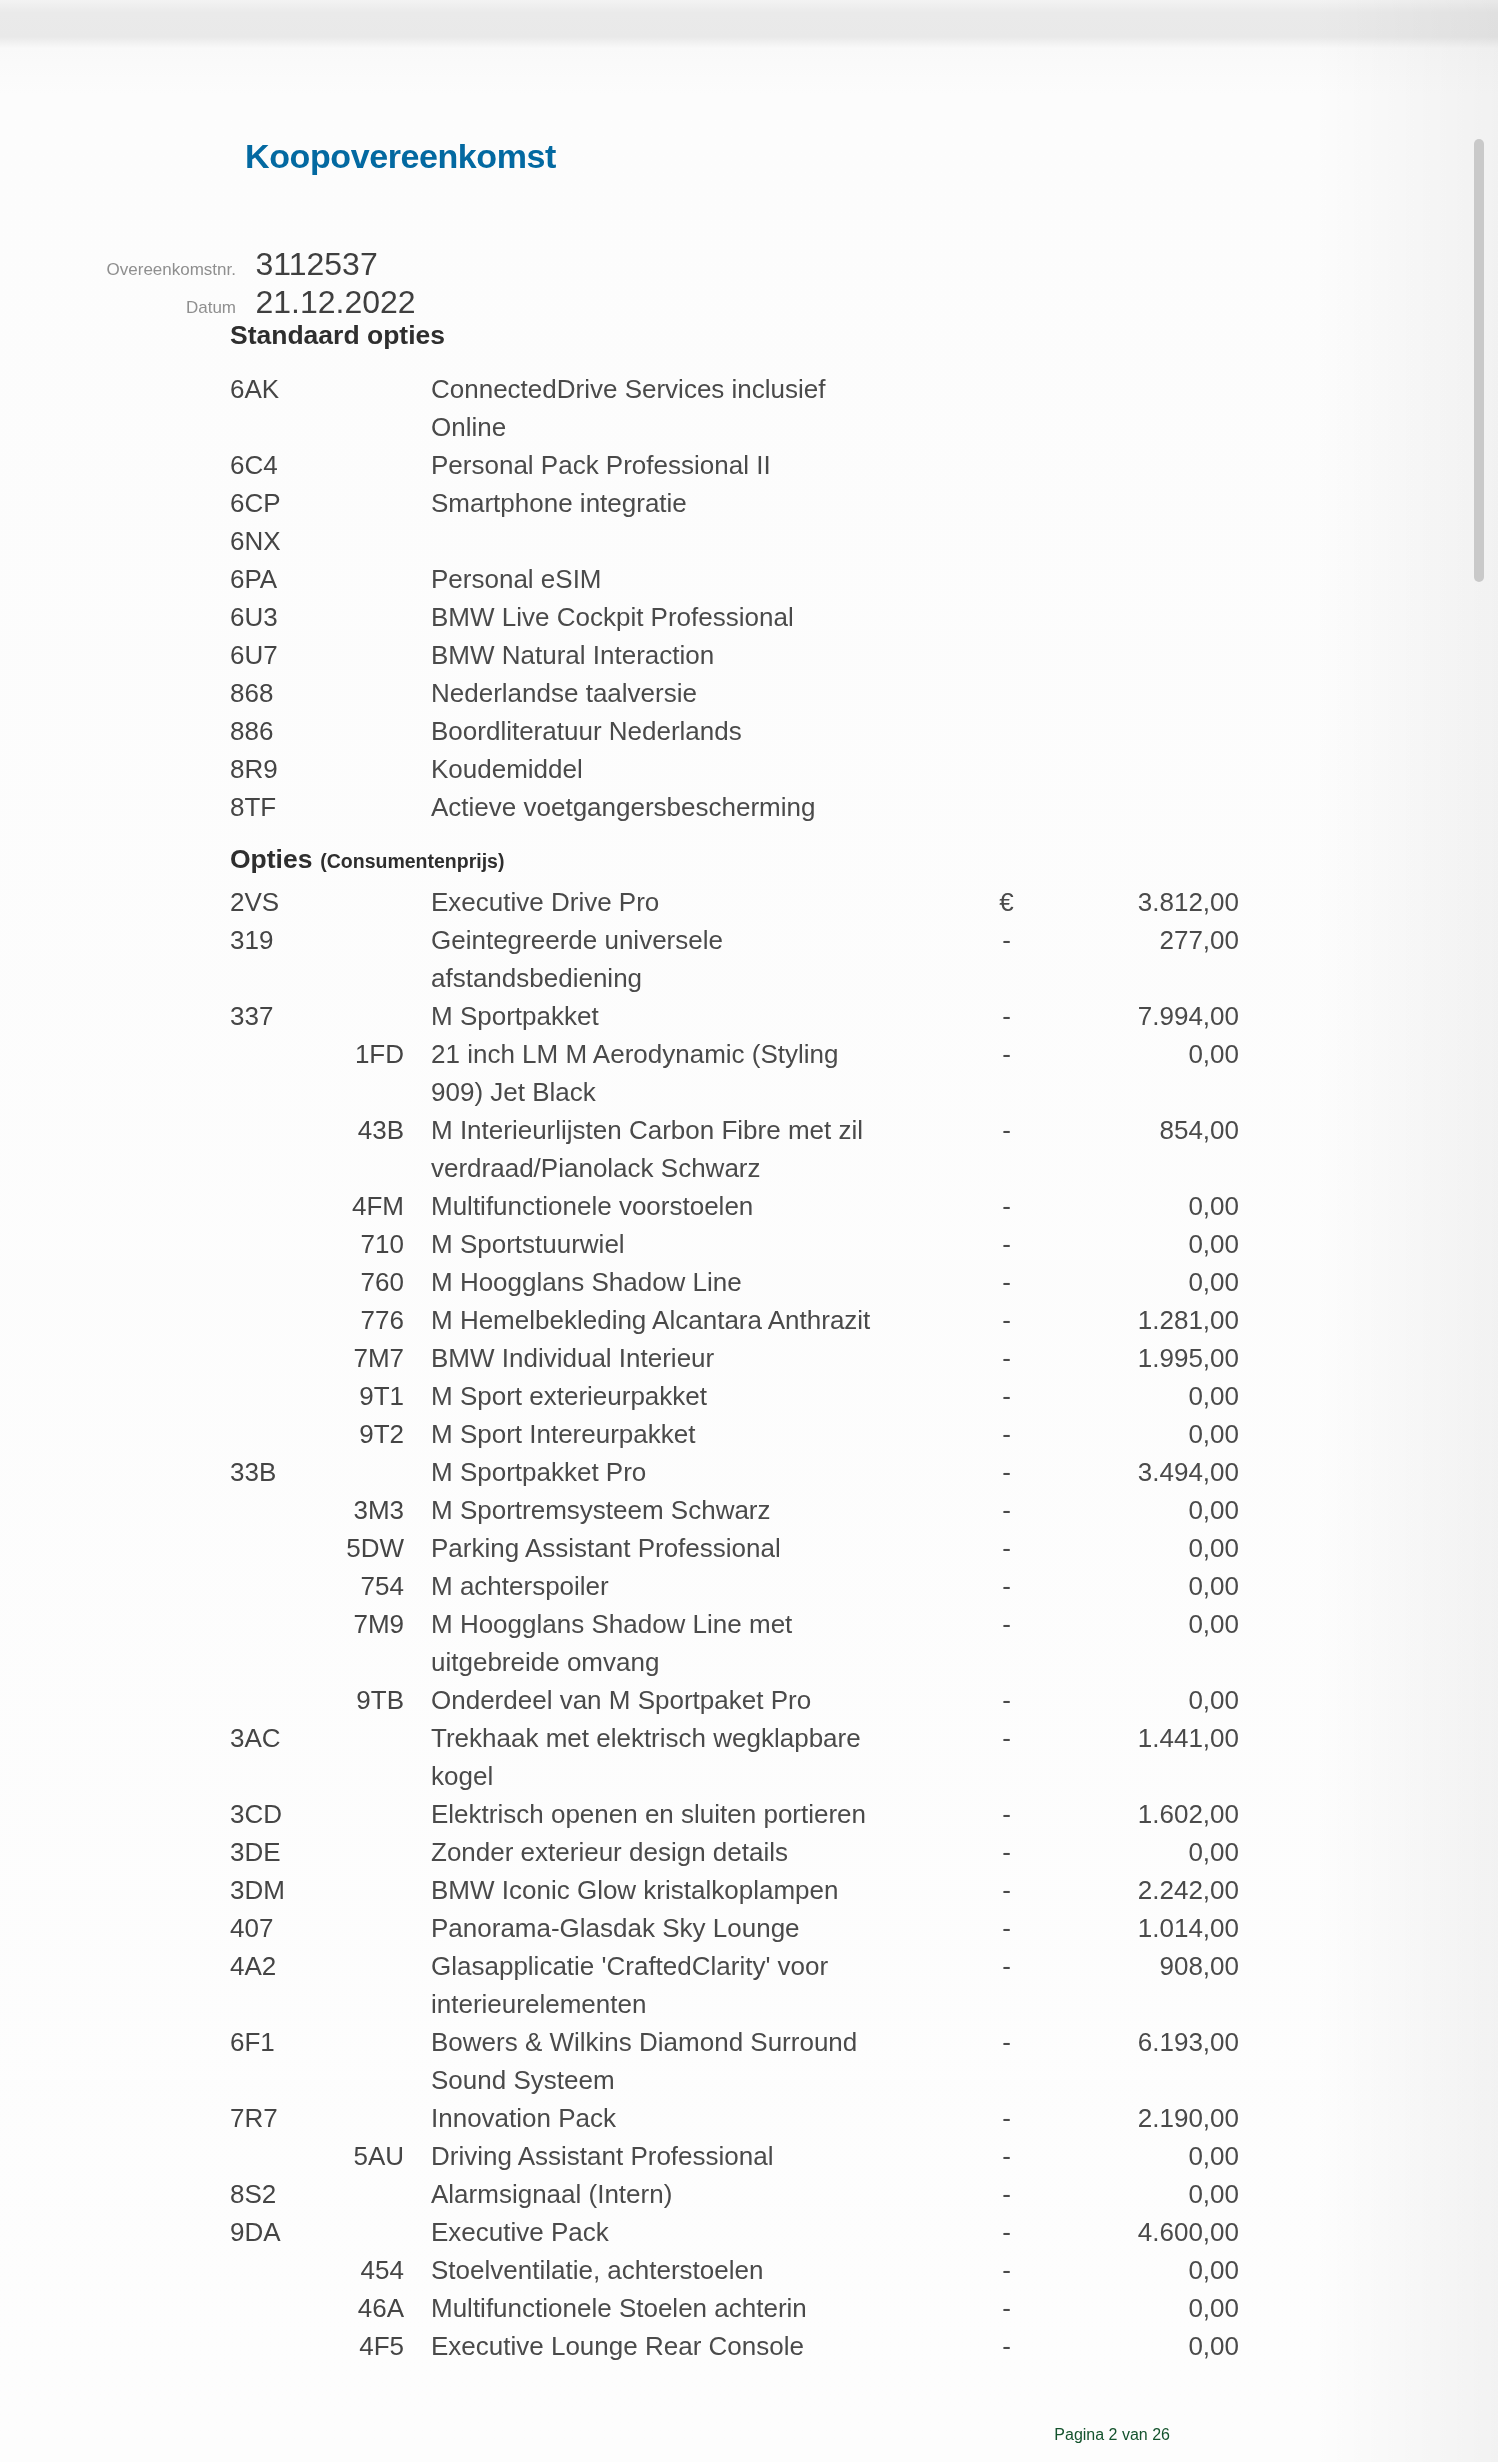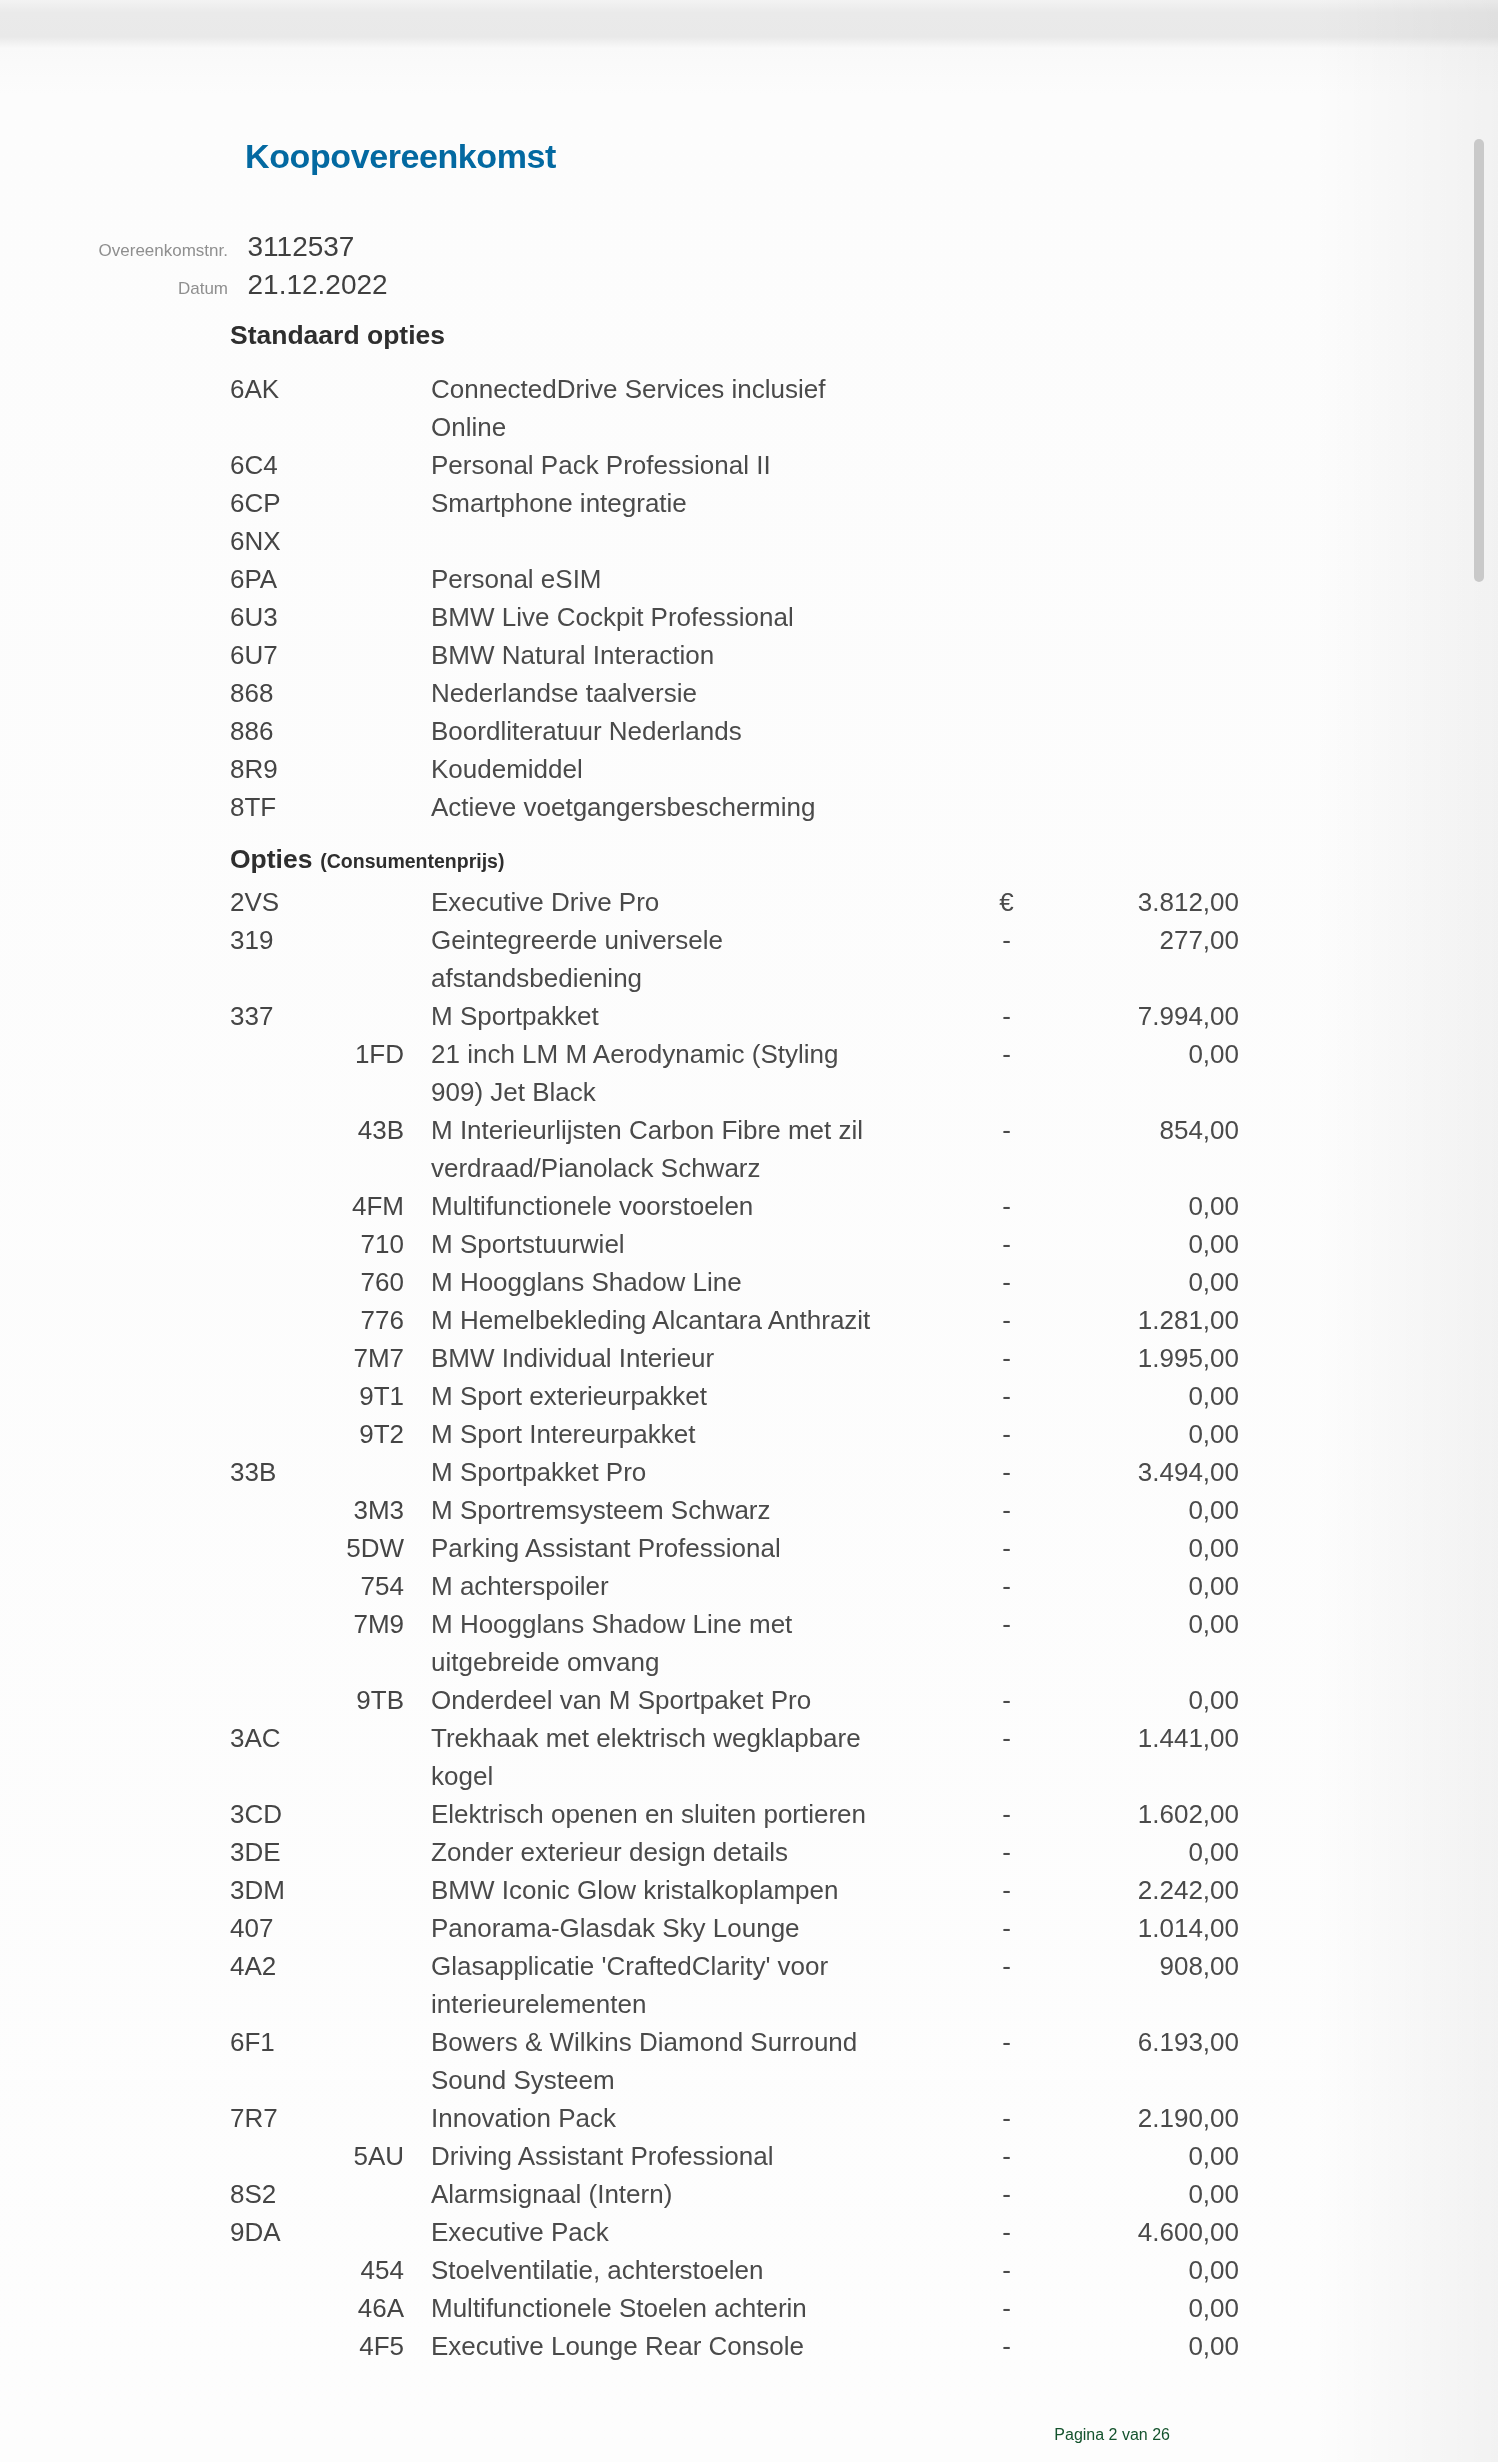--- a/index.html
+++ b/index.html
@@ -20,24 +20,24 @@
     position: absolute; left: 1474px; top: 139px; width: 10px; height: 443px;
     background: #c9c9c9; border-radius: 5.5px;
   }
   .page { position: absolute; inset: 0; }
 
   .doc-title {
     position: absolute; left: 245px; top: 137px;
     font-size: 34px; font-weight: bold; color: #0369a1; letter-spacing: -0.4px;
     margin: 0;
   }
-  .meta { position: absolute; left: 0; top: 231px; }
+  .meta { position: absolute; left: 0; top: 246px; padding-left: 8px; }
   .meta-row { display: flex; align-items: baseline; height: 38px; }
   .meta-label { width: 228px; text-align: right; font-size: 17px; color: #8f8f8f; }
-  .meta-value { margin-left: 19.5px; font-size: 28px; color: #3f3f3f; }
+  .meta-value { margin-left: 19.5px; font-size: 32px; color: #3f3f3f; }
 
   .section-header {
     position: absolute; left: 230px; margin: 0;
     font-size: 26.5px; font-weight: bold; color: #2e2e2e;
   }
   .standard-header { top: 320px; }
   .options-header { top: 844px; display: flex; align-items: baseline; }
   .options-header .suffix { font-size: 19.5px; margin-left: 7.8px; font-weight: bold; color: #2e2e2e; }
 
   .rows { position: absolute; left: 230px; width: 1009px; }

